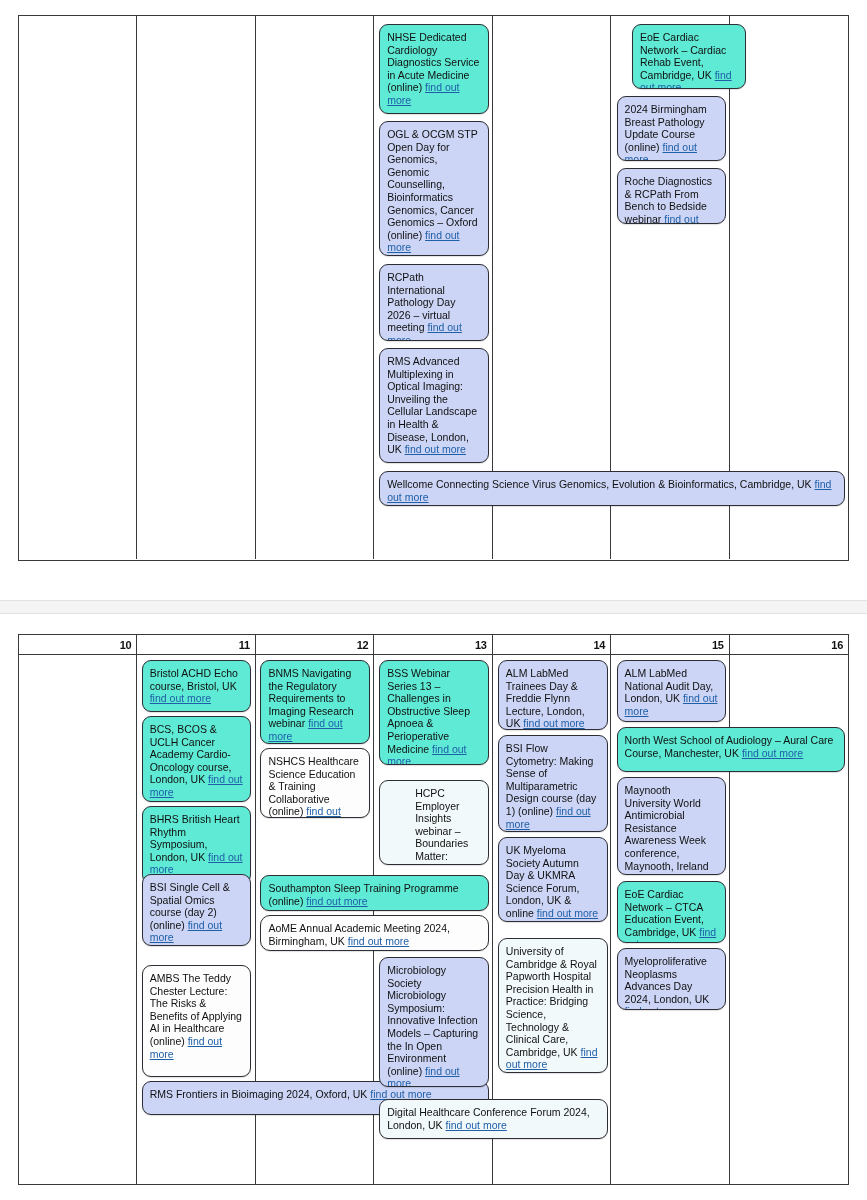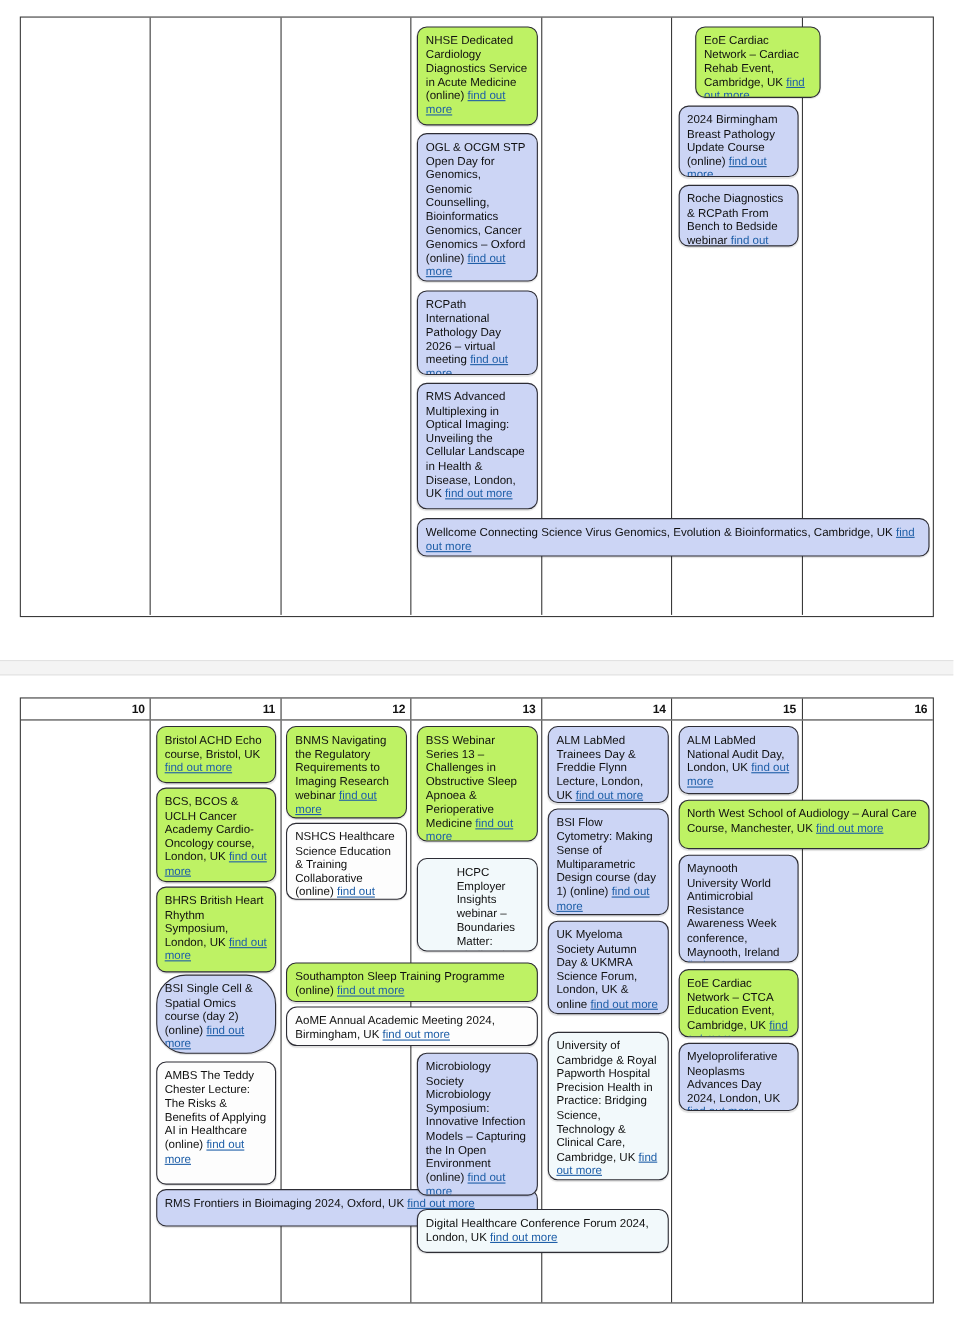--- a/index.html
+++ b/index.html
@@ -70,21 +70,21 @@
     font-size: 10.5px;
     line-height: 12.6px;
     color: #101010;
     overflow: hidden;
     box-shadow: 0 1px 1px rgba(0,0,0,0.12);
   }
   .ev .lnk {
     color: #1f5fa8;
     text-decoration: underline;
   }
-  .ev.teal  { background: #bef264; }
+  .ev.teal  { background: #5eead4; }
   .ev.blue  { background: #ccd5f5; }
   .ev.pale  { background: #f2f9fb; }
   .ev.white { background: #fdfdfd; }
 
   .gap-band {
     position: absolute;
     left: 0; width: 867px;
     background: #f4f4f4;
     border-top: 1px solid #e2e2e2;
     border-bottom: 1px solid #e2e2e2;
@@ -138,21 +138,21 @@
           <div class="rule" style="width: 118.714px;"></div>
           <div class="rule" style="width: 118.714px;"></div>
           <div class="rule" style="width: 118.714px;"></div>
           <div class="rule" style="width: 118.714px;"></div>
           <div class="rule" style="width: 118.714px;"></div>
         </div>
       <div class="events">
           <div class="ev teal" style="left: 122.714px; width: 109.714px; top: 5px; height: 52px;"><span>Bristol ACHD Echo course, Bristol, UK </span><span class="lnk">find out more</span></div>
           <div class="ev teal" style="left: 122.714px; width: 109.714px; top: 61px; height: 86px;"><span>BCS, BCOS &amp; UCLH Cancer Academy Cardio-Oncology course, London, UK </span><span class="lnk">find out more</span></div>
           <div class="ev teal" style="left: 122.714px; width: 109.714px; top: 151px; height: 78px;"><span>BHRS British Heart Rhythm Symposium, London, UK </span><span class="lnk">find out more</span></div>
-          <div class="ev blue" style="left: 122.714px; width: 109.714px; top: 231px; height: 72px; border-radius: 27px;"><span>BSI Single Cell &amp; Spatial Omics course (day 2) (online) </span><span class="lnk">find out more</span></div>
+          <div class="ev blue" style="left: 122.714px; width: 109.714px; top: 219px; height: 72px;"><span>BSI Single Cell &amp; Spatial Omics course (day 2) (online) </span><span class="lnk">find out more</span></div>
           <div class="ev white" style="left: 122.714px; width: 109.714px; top: 310px; height: 112px;"><span>AMBS The Teddy Chester Lecture: The Risks &amp; Benefits of Applying AI in Healthcare (online) </span><span class="lnk">find out more</span></div>
           <div class="ev blue" style="left: 122.714px; width: 347.143px; top: 426px; height: 34px;"><span>RMS Frontiers in Bioimaging 2024, Oxford, UK </span><span class="lnk">find out more</span></div>
           <div class="ev teal" style="left: 241.429px; width: 109.714px; top: 5px; height: 84px;"><span>BNMS Navigating the Regulatory Requirements to Imaging Research webinar </span><span class="lnk">find out more</span></div>
           <div class="ev white" style="left: 241.429px; width: 109.714px; top: 93px; height: 70px;"><span>NSHCS Healthcare Science Education &amp; Training Collaborative (online) </span><span class="lnk">find out more</span></div>
           <div class="ev teal" style="left: 241.429px; width: 228.429px; top: 220px; height: 36px;"><span>Southampton Sleep Training Programme (online) </span><span class="lnk">find out more</span></div>
           <div class="ev white" style="left: 241.429px; width: 228.429px; top: 260px; height: 36px; border-radius: 10px;"><span>AoME Annual Academic Meeting 2024, Birmingham, UK </span><span class="lnk">find out more</span></div>
           <div class="ev teal" style="left: 360.143px; width: 109.714px; top: 5px; height: 105px;"><span>BSS Webinar Series 13 – Challenges in Obstructive Sleep Apnoea &amp; Perioperative Medicine </span><span class="lnk">find out more</span></div>
           <div class="ev pale" style="left: 360.143px; width: 109.714px; top: 125px; height: 85px; padding-left: 35px;"><span>HCPC Employer Insights webinar – Boundaries Matter: Challenging Sexual Misconduct (part 1) </span><span class="lnk">find out more</span></div>
           <div class="ev blue" style="left: 360.143px; width: 109.714px; top: 302px; height: 130px;"><span>Microbiology Society Microbiology Symposium: Innovative Infection Models – Capturing the In Open Environment (online) </span><span class="lnk">find out more</span></div>
           <div class="ev pale" style="left: 360.143px; width: 228.429px; top: 444px; height: 40px;"><span>Digital Healthcare Conference Forum 2024, London, UK </span><span class="lnk">find out more</span></div>

